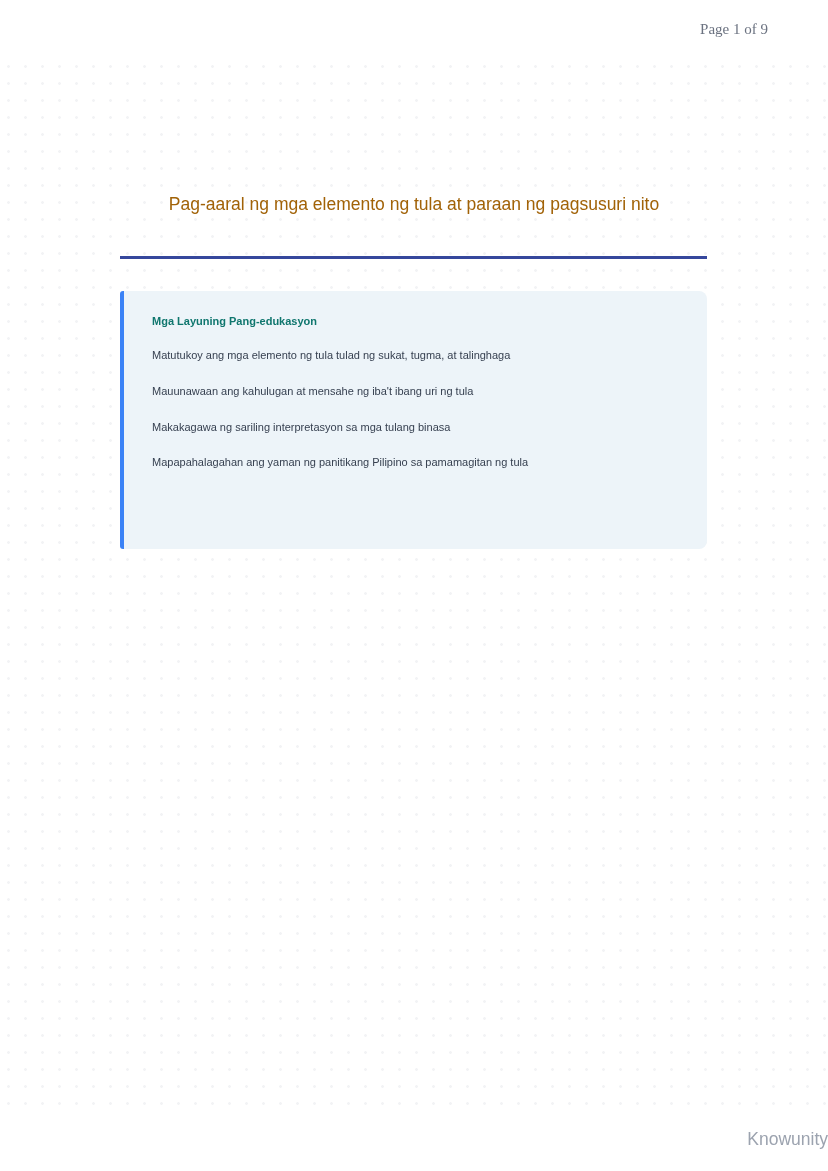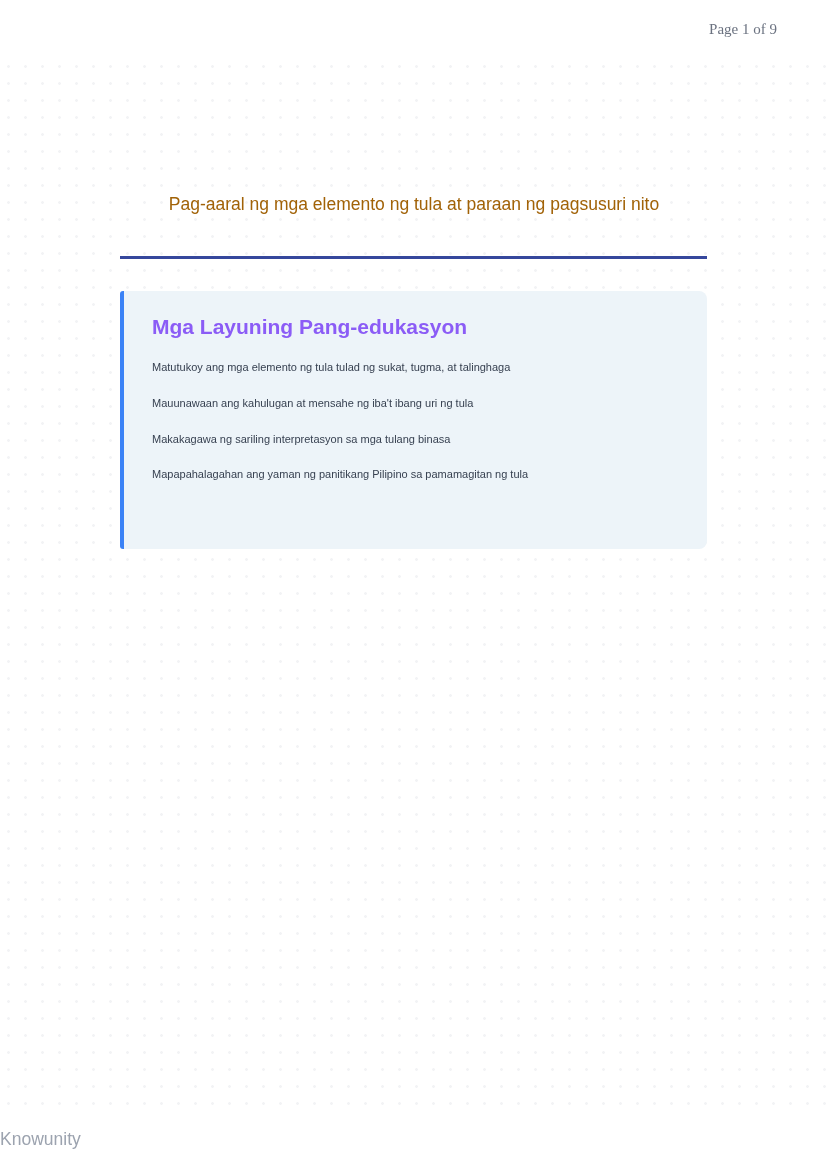--- a/index.html
+++ b/index.html
@@ -26,21 +26,21 @@
     width: 828px;
     height: 1056px;
     background-image: radial-gradient(circle, #f2f3f5 1.3px, transparent 1.5px);
     background-size: 17px 17px;
     pointer-events: none;
   }
 
   .page-indicator {
     position: absolute;
     top: 21px;
-    right: 51px;
+    right: 60px;
     font-family: "Liberation Serif", serif;
     font-size: 15px;
     color: #6b7280;
   }
 
   .doc-title {
     position: absolute;
     top: 145px;
     left: 60px;
     width: 708px;
@@ -80,39 +80,39 @@
     height: 258px;
     background: #edf4f9;
     border-left: 4px solid #3b82f6;
     border-radius: 8px;
     border-top-left-radius: 3px;
     border-bottom-left-radius: 3px;
     padding: 24px 28px 0 28px;
   }
 
   .objectives-heading {
-    font-size: 21px;
+    font-size: 11px;
     font-weight: bold;
-    color: #8b5cf6;
+    color: #0f766e;
     margin-bottom: 8px;
   }
 
   .objectives-list p {
     font-size: 11px;
     color: #374151;
     margin-top: 22px;
     line-height: 1.25;
   }
 
   .page-footer {
     position: absolute;
     top: 1129px;
     left: 0;
     width: 828px;
-    text-align: left;
+    text-align: right;
     font-size: 17.5px;
     color: #9ca3af;
   }
 </style>
 </head>
 <body>
 
 <div class="page">
 
   <div class="dot-grid"></div>

